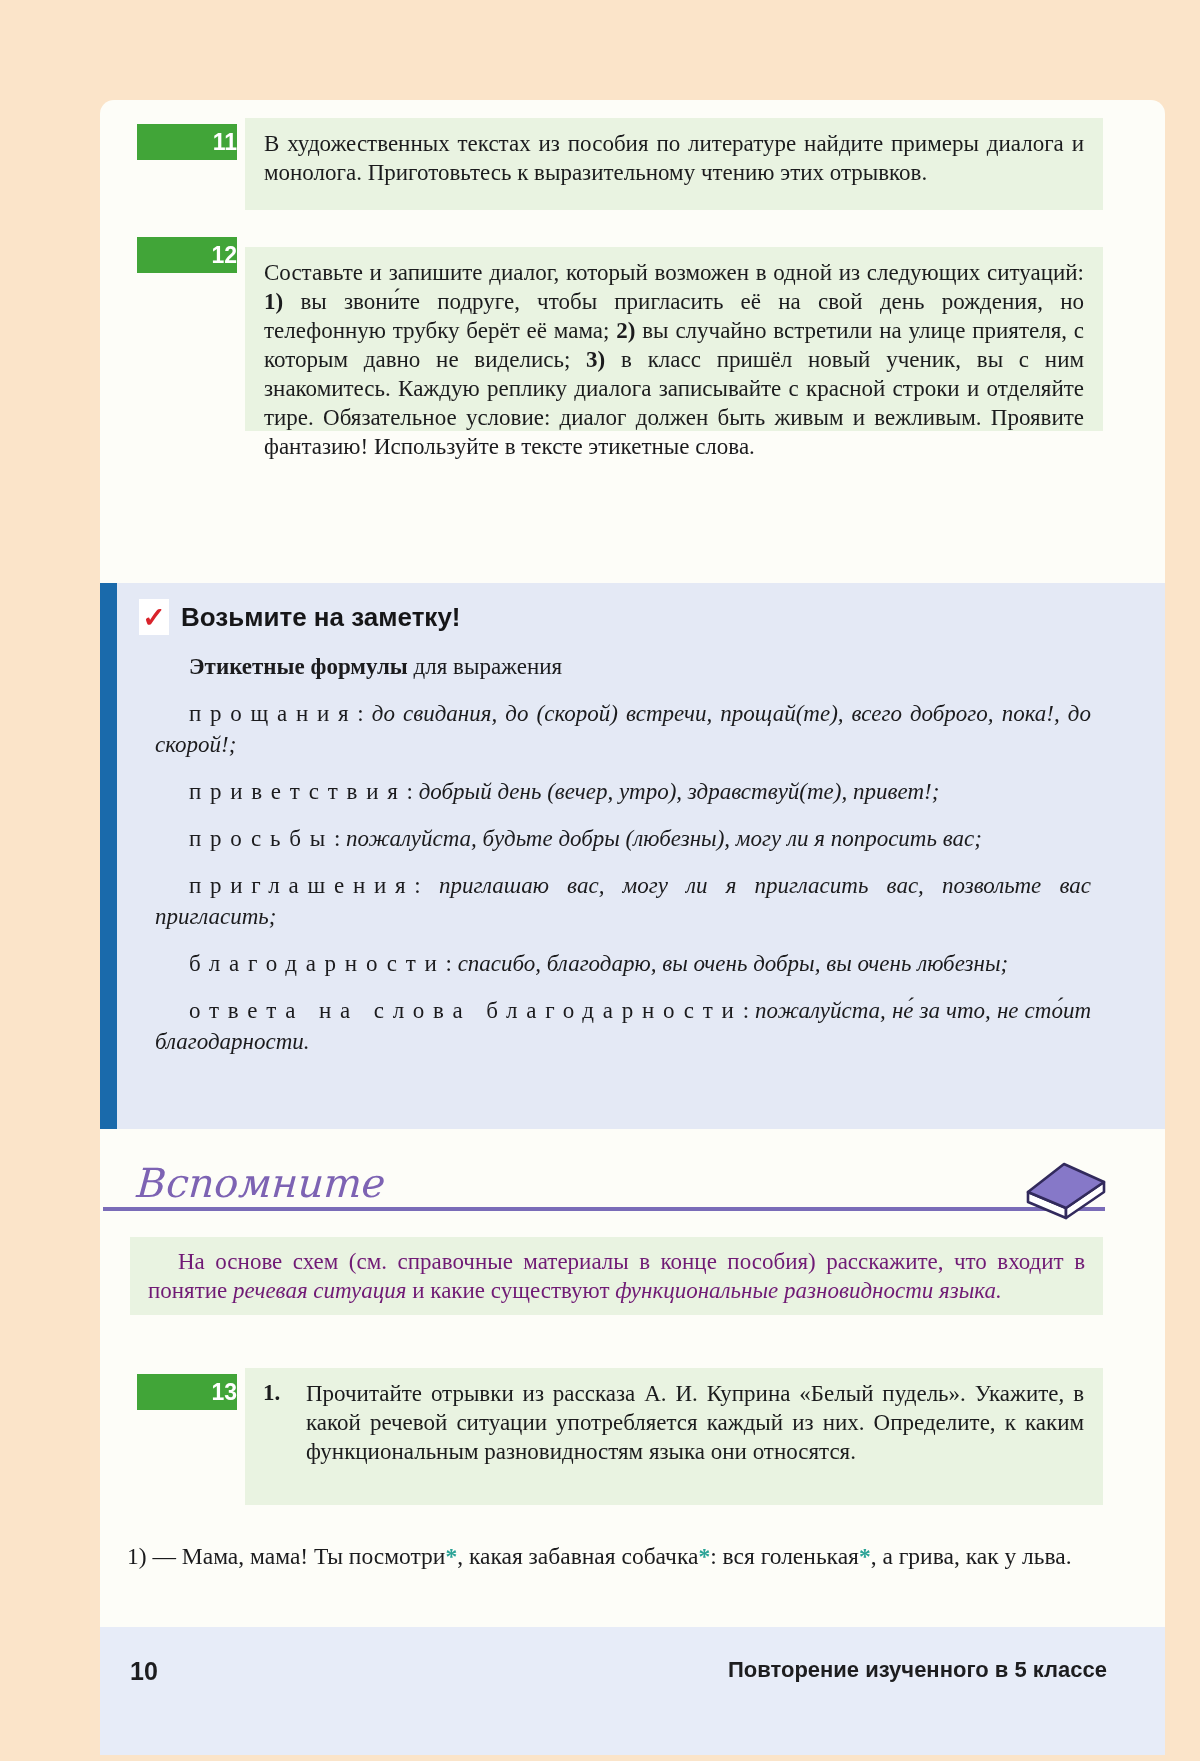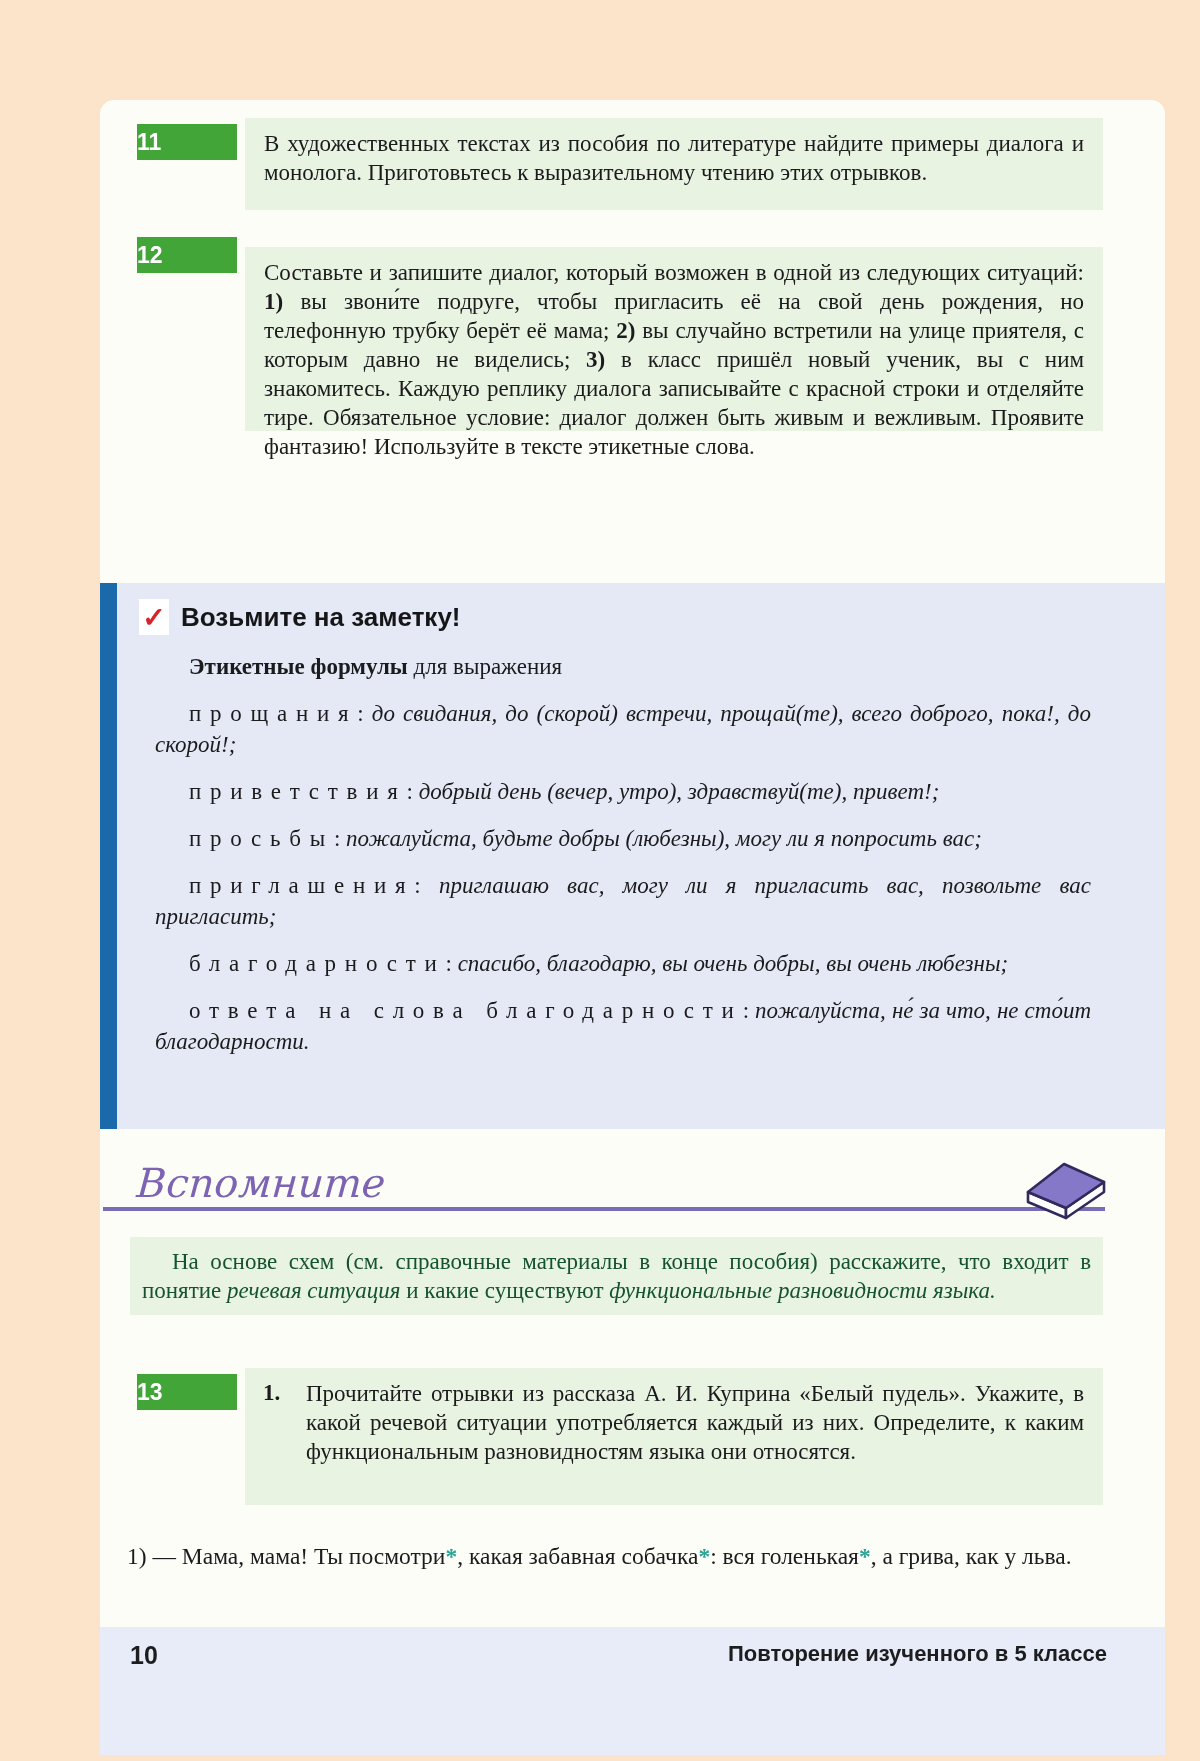--- a/index.html
+++ b/index.html
@@ -2,21 +2,21 @@
 <html lang="ru"><head>
 <meta charset="utf-8">
 <style>
   html,body{margin:0;padding:0;}
   body{width:1200px;height:1761px;background:#fbe4c9;font-family:"Liberation Serif","DejaVu Serif",serif;}
   .canvas{position:relative;width:1200px;height:1761px;background:#fbe4c9;overflow:hidden;}
   .page{position:absolute;left:100px;top:100px;width:1065px;height:1655px;background:#fdfdf8;border-radius:14px 14px 0 0;}
 
   
   .badge{position:absolute;left:137px;width:100px;height:36px;background:#41a538;color:#ffffff;
-         font:bold 23px/36px "Liberation Sans",sans-serif;text-align:left;}
+         font:bold 23px/36px "Liberation Sans",sans-serif;text-align:right;}
 
   
   .exbox{position:absolute;left:245px;width:858px;background:#e9f3e1;box-sizing:border-box;
          padding:10px 18px;color:#1b1b1d;font-size:23px;line-height:29px;text-align:justify;}
   .exbox p{margin:1px;}
 
   
   .note{position:absolute;left:100px;top:583px;width:1065px;height:546px;box-sizing:border-box;
         background:#e4e9f5;border-left:17px solid #1a6aab;padding:14px 58px 12px 22px;color:#1b1b1d;}
   .note-head{display:flex;align-items:center;gap:12px;margin:2px 0 10px 0;
@@ -32,36 +32,36 @@
   .sp{letter-spacing:0.38em;}
   .ast{color:#2aa396;font-weight:bold;}
 
   
   .recall-title{position:absolute;left:137px;top:1160px;color:#7d63b3;
                 font:italic 40px "DejaVu Serif",serif;transform:skewX(-4deg);}
   .recall-line{position:absolute;left:103px;top:1207px;width:1002px;height:4px;background:#7a6cb8;}
   .book{position:absolute;left:1020px;top:1152px;width:90px;height:68px;}
 
   .recall-box{position:absolute;left:130px;top:1237px;width:973px;background:#e9f3e1;box-sizing:border-box;
-              padding:10px 12px;color:#14532d;font-size:23px;line-height:29px;text-align:justify;}
+              padding:10px 18px;color:#701a75;font-size:23px;line-height:29px;text-align:justify;}
   .recall-box p{margin:0;text-indent:30px;}
 
   
   .ex13{display:flex;gap:10px;}
   .item-num{flex:0 0 32px;font-weight:bold;}
   .ex13 p{flex:1;}
 
   
   .dialogue{position:absolute;left:103px;top:1540px;width:1002px;color:#1b1b1d;
             font-size:23.5px;line-height:33px;}
   .dialogue p{margin:0;text-indent:24px;}
 
   
   .footer{position:absolute;left:100px;top:1627px;width:1065px;height:128px;background:#e7ecf8;
-          box-sizing:border-box;padding:14px 58px 0 30px;display:flex;justify-content:space-between;
+          box-sizing:border-box;padding:30px 58px 0 30px;display:flex;justify-content:space-between;
           align-items:flex-start;color:#1d1d1f;font-family:"Liberation Sans",sans-serif;}
   .footer .pn{font-weight:bold;font-size:25px;}
   .footer .ft{font-weight:bold;font-size:22px;}
 </style>
 </head>
 <body>
 
 <div class="canvas">
   <div class="page"></div>
 

